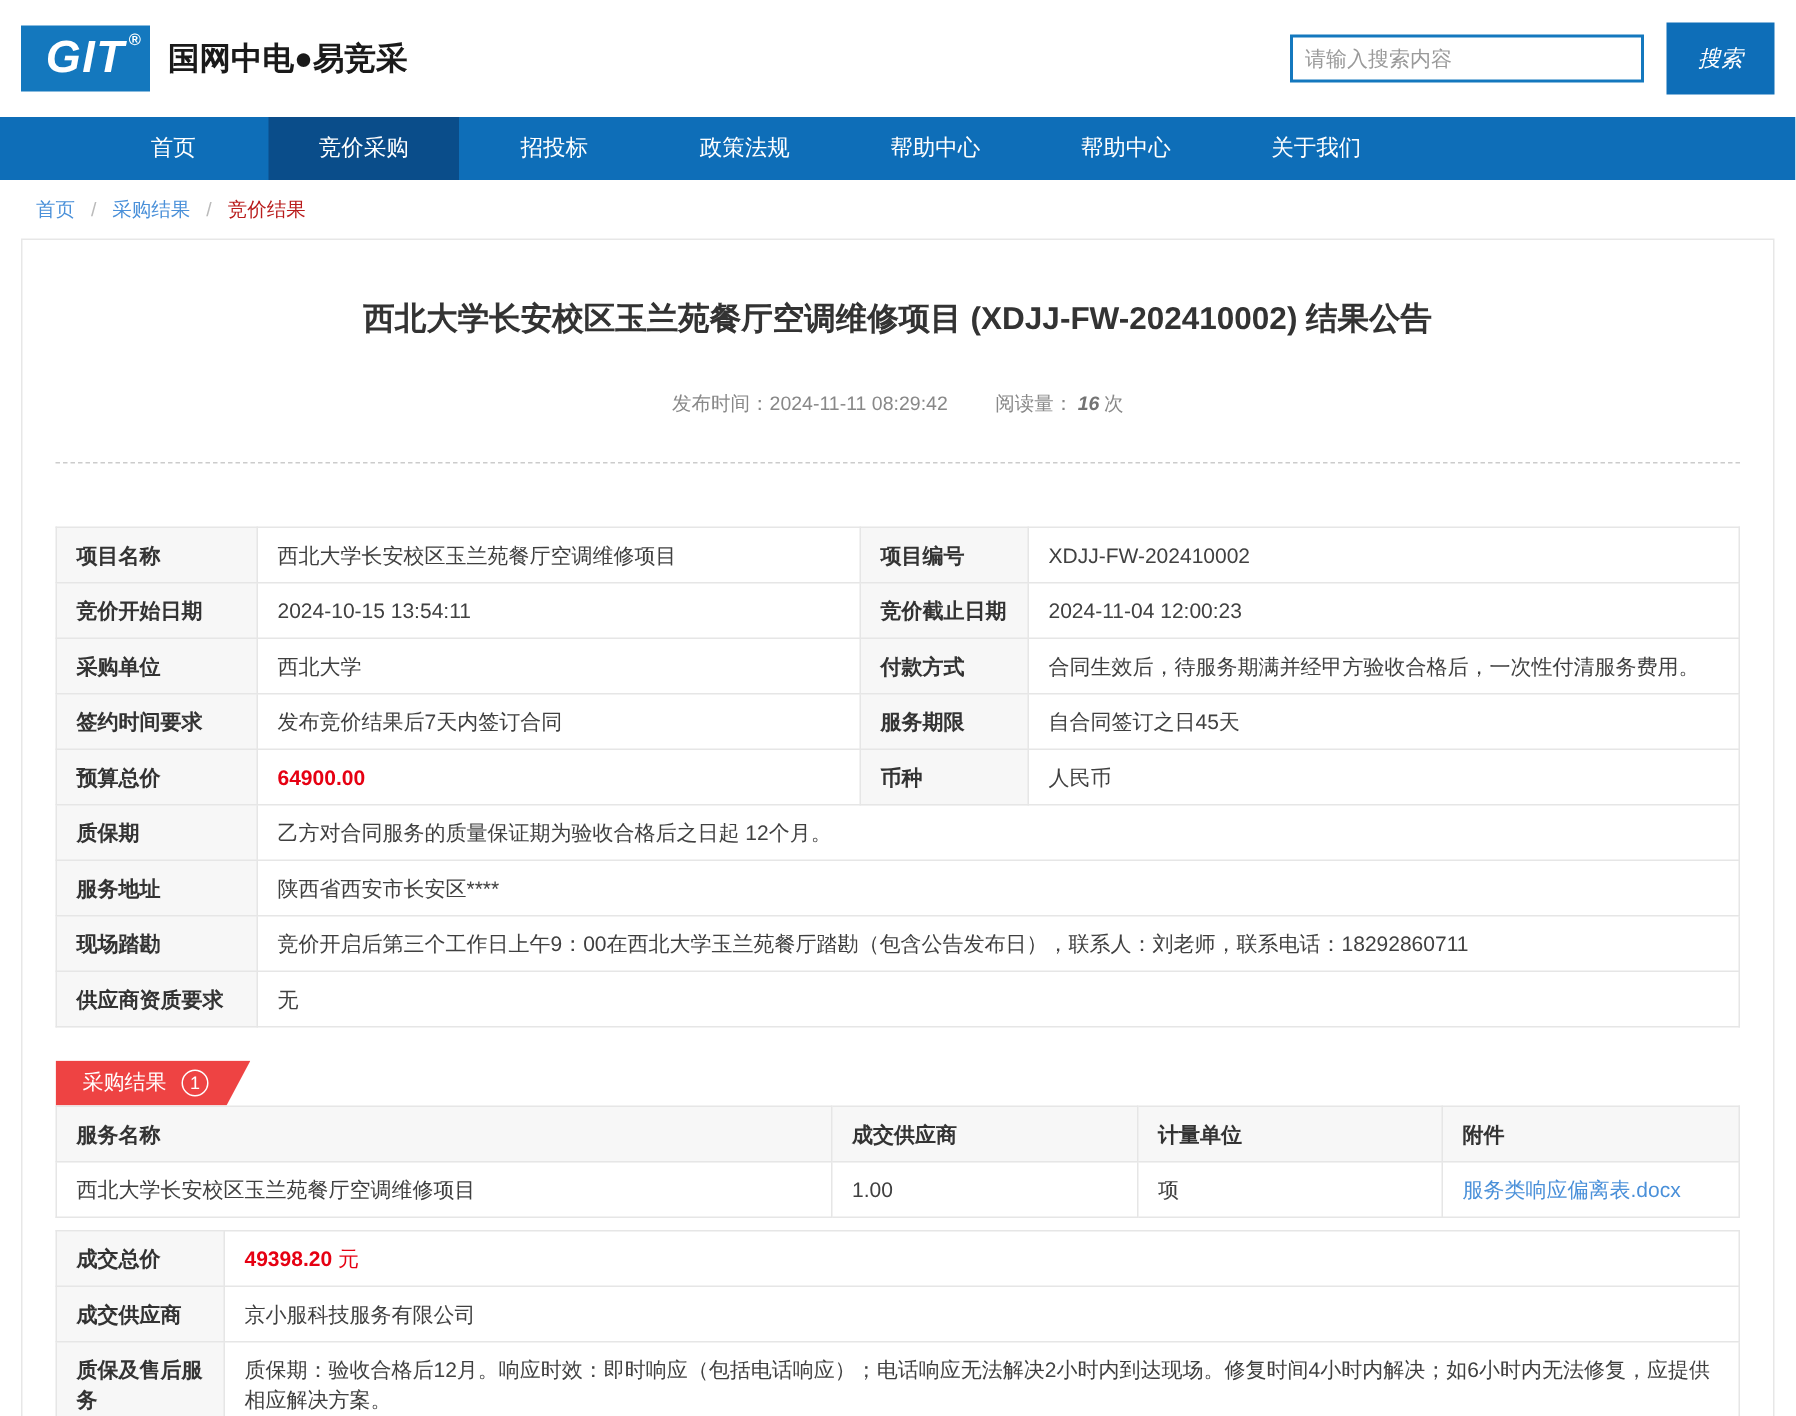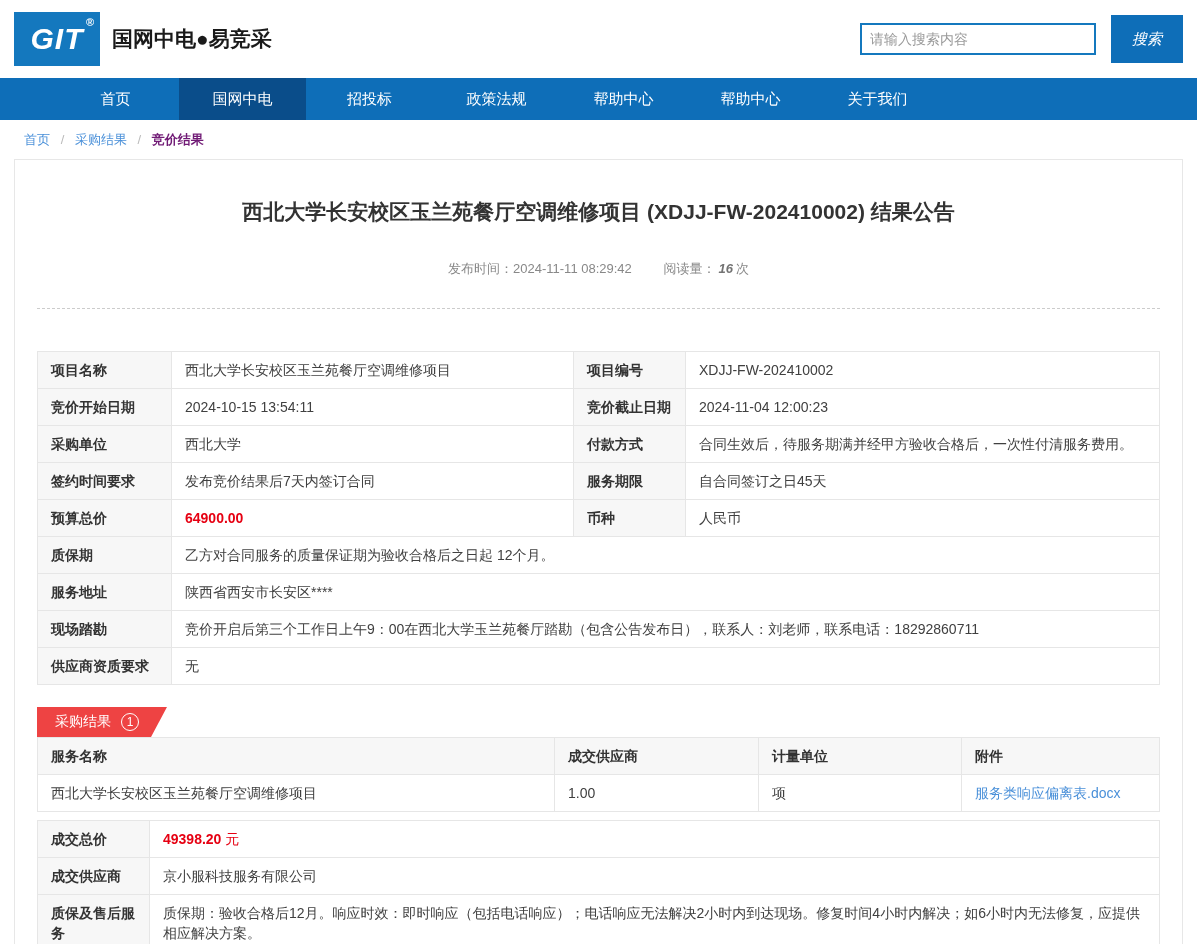--- a/index.html
+++ b/index.html
@@ -1,42 +1,42 @@
 <!DOCTYPE html>
 <html><head>
 <meta charset="utf-8">
 <style>
   * { margin:0; padding:0; box-sizing:border-box; }
   html,body { width:1197px; height:944px; overflow:hidden; background:#fff;
     font-family:"Liberation Sans","DejaVu Sans",sans-serif; }
 
   
   .top-header { height:78px; display:flex; align-items:center; padding:0 14px; background:#fff; }
-  .logo-box { width:86px; height:54px; background:#1478be; color:#fff; display:flex;
+  .logo-box { width:86px; height:44px; background:#1478be; color:#fff; display:flex;
     align-items:center; justify-content:center; font-weight:bold; font-style:italic;
     font-size:30px; letter-spacing:1px; position:relative; flex:0 0 auto; }
   .logo-box sup { font-size:11px; font-style:normal; position:absolute; top:4px; right:5px; }
   .site-name { font-size:21px; font-weight:bold; color:#1a1a1a; margin-left:12px; }
   .search-area { margin-left:auto; display:flex; align-items:center;gap:15px; }
   .search-input { width:236px; height:32px; border:2px solid #1478be; padding:0 8px;
     font-size:14px; color:#333; outline:none; }
   .search-input::placeholder { color:#9a9a9a; }
   .search-btn { width:72px; height:48px; background:#0e6eb8; color:#fff; border:none;
     font-size:15px; cursor:pointer;font-style:italic; }
 
   
   .nav-bar { height:42px; background:#0e6eb8; display:flex; padding-left:52px; }
   .nav-item { width:127px; height:42px; line-height:42px; text-align:center; color:#fff;
     font-size:15px; cursor:pointer; }
   .nav-item.active { background:#0a4d8a; }
 
   
   .breadcrumb { padding:11px 0 10px 24px; font-size:13px; color:#999; }
   .breadcrumb .crumb-link { color:#4a90d9; text-decoration:none; cursor:pointer; }
-  .breadcrumb .crumb-current { color:#701a75;font-weight:bold; }
+  .breadcrumb .crumb-current { color:#b91c1c; }
   .breadcrumb .sep { margin:0 7px; color:#bbb; }
 
   
   .card { margin:0 14px; border:1px solid #e7e7e7; background:#fff; padding:0 22px 40px; min-height:790px; }
   .article-title { margin-top:38px; text-align:center; font-size:21px; font-weight:bold; color:#333; }
   .article-meta { margin-top:34px; padding-bottom:30px; text-align:center; font-size:13px;
     color:#888; border-bottom:1px dashed #ccc; }
   .article-meta .meta-block { margin:0 14px; }
   .views-count { color:#737373; font-style:italic; font-weight:bold; margin:0 3px; }
 
@@ -70,21 +70,21 @@
   </div>
   <div class="site-name">国网中电●易竞采</div>
   <div class="search-area">
     <input class="search-input" placeholder="请输入搜索内容" style="">
     <button class="search-btn">搜索</button>
   </div>
 </div>
 
 <div class="nav-bar">
   <div class="nav-item">首页</div>
-  <div class="nav-item active">国网中电</div>
+  <div class="nav-item active">竞价采购</div>
   <div class="nav-item">招投标</div>
   <div class="nav-item">政策法规</div>
   <div class="nav-item">帮助中心</div>
   <div class="nav-item">帮助中心</div>
   <div class="nav-item">关于我们</div>
 </div>
 
 <div class="breadcrumb">
   <span class="crumb-link">首页</span>
   <span class="sep">/</span>

